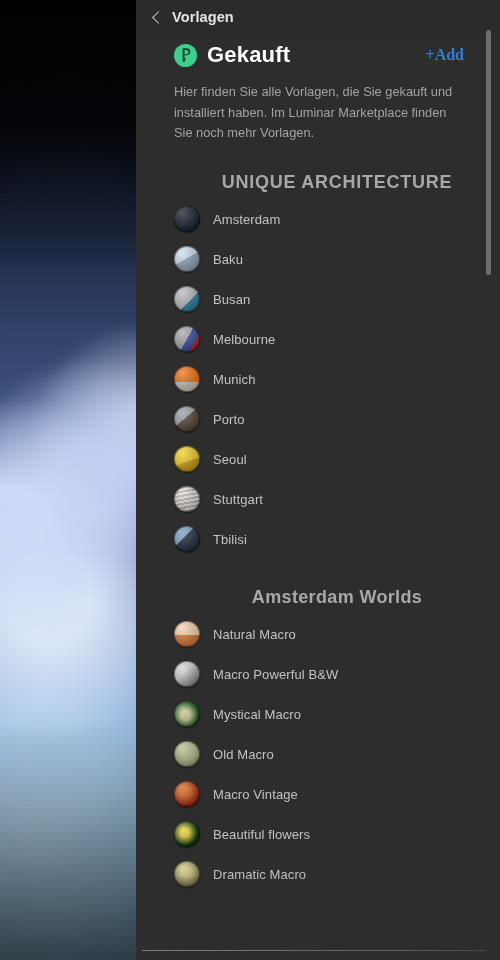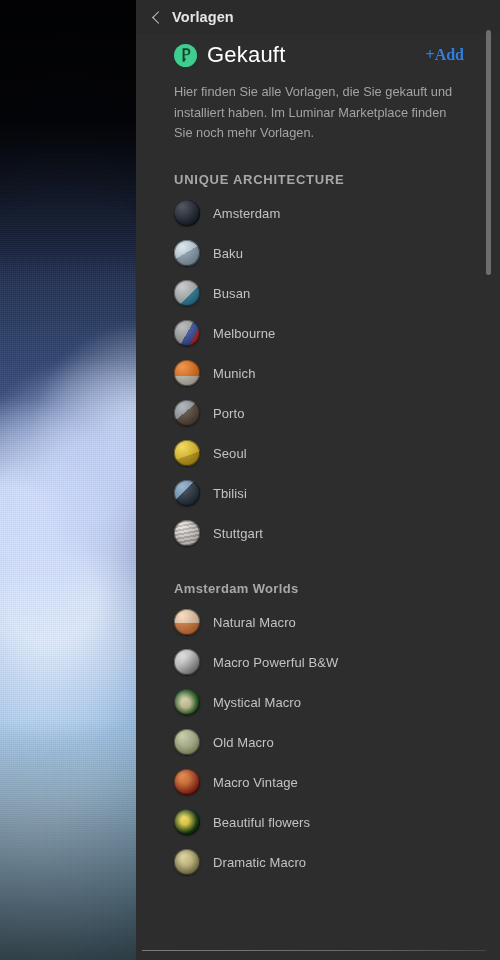--- a/index.html
+++ b/index.html
@@ -101,21 +101,21 @@
   }
   .brand-logo {
     width: 23px; height: 23px; border-radius: 50%;
     background: #3ecf8e;
     flex: 0 0 auto;
     margin-right: 10px;
     position: relative;
   }
   .brand-logo svg { position: absolute; left: 4px; top: 3.5px; }
   .hero-title {
-    font-size: 22px; font-weight: normal; color: #ffffff;
+    font-size: 22px; font-weight: bold; color: #ffffff;
     letter-spacing: .2px;
     flex: 1 1 auto;
   }
   .add-link {
     font-size: 16px; font-weight: bold;
     color: #2f7fdc;
     cursor: pointer;
     white-space: nowrap;
     padding-right: 14px;
     font-family: Liberation Serif, serif;
@@ -124,24 +124,25 @@
   .desc {
     margin: 14px 32px 0 38px;
     font-size: 12.8px;
     line-height: 1.62;
     color: #a3a3a3;
     max-width: 312px;
   }
 
   .section-head {
     margin: 28px 0 6px 38px;
-    font-size: 13px;
+    font-size: 18px;
     font-weight: bold;
     color: #a8a8a8;
     letter-spacing: .35px;
+    text-align: center;
   }
   .section-head.upper { text-transform: uppercase; letter-spacing: .75px; }
 
   .list { margin: 0; padding: 0; list-style: none; }
   .row {
     display: flex; align-items: center;
     height: 40px;
     padding-left: 38px;
     cursor: pointer;
   }
@@ -248,26 +249,26 @@
         </li>
         <li class="row">
           <span class="thumb" style="background:linear-gradient(140deg,#9aa2a8 0 45%,#57483a 45% 100%)"></span>
           <span class="label">Porto</span>
         </li>
         <li class="row">
           <span class="thumb" style="background:linear-gradient(160deg,#f4cf2c 0 58%,#c6a014 58% 100%)"></span>
           <span class="label">Seoul</span>
         </li>
         <li class="row">
+          <span class="thumb" style="background:repeating-linear-gradient(170deg,#e6e2de 0 2px,#b9b2ac 2px 4px)"></span>
+          <span class="label">Stuttgart</span>
+        </li>
+        <li class="row">
           <span class="thumb" style="background:linear-gradient(135deg,#7ea2c4 0 42%,#24313f 42% 100%)"></span>
           <span class="label">Tbilisi</span>
-        </li>
-        <li class="row">
-          <span class="thumb" style="background:repeating-linear-gradient(170deg,#e6e2de 0 2px,#b9b2ac 2px 4px)"></span>
-          <span class="label">Stuttgart</span>
         </li>
       </ul>
 
       <div class="section-head">Amsterdam Worlds</div>
       <ul class="list">
         <li class="row">
           <span class="thumb" style="background:linear-gradient(180deg,#f7d3ad 0 55%,#d87a3a 55% 100%)"></span>
           <span class="label">Natural Macro</span>
         </li>
         <li class="row">

